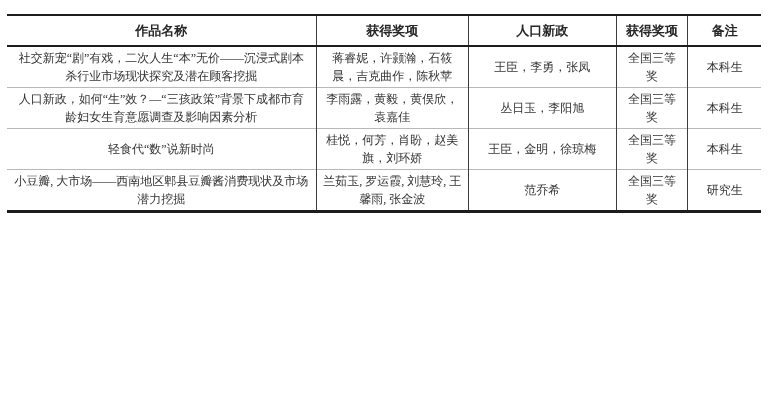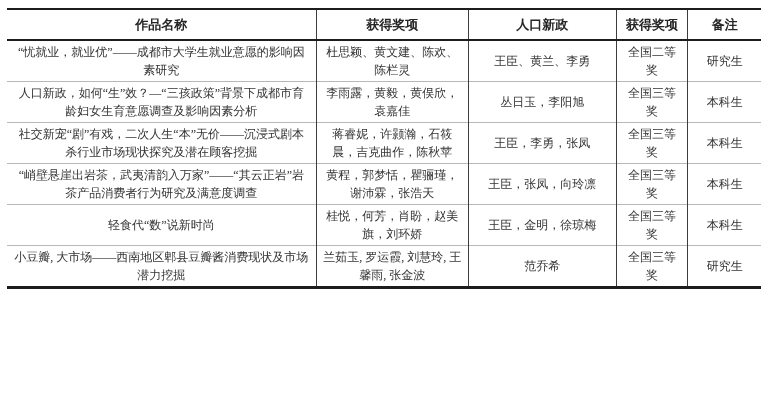--- a/index.html
+++ b/index.html
@@ -9,21 +9,21 @@
     width: 768px;
     height: 414px;
     overflow: hidden;
     font-family: "Liberation Serif", "DejaVu Serif", serif;
   }
   .page {
     width: 768px;
     height: 330px;
     background: #ffffff;
     box-sizing: border-box;
-    padding-top: 8px;
+    padding-top: 14px;
   }
   table.award-table {
     border-collapse: collapse;
     table-layout: fixed;
     width: 754px;
     margin-left: 7px;
     border-top: 2px solid #1c1c1c;
     border-bottom: 3px solid #1c1c1c;
     color: #2d2d2d;
   }
@@ -77,44 +77,30 @@
       <tr>
         <th>作品名称</th>
         <th>获得奖项</th>
         <th>人口新政</th>
         <th>获得奖项</th>
         <th>备注</th>
       </tr>
     </thead>
     <tbody>
       <tr>
-        <td>“忧就业，就业优”——成都市大学生就业意愿的影响因素研究</td>
-        <td>杜思颖、黄文建、陈欢、陈栏灵</td>
-        <td>王臣、黄兰、李勇</td>
-        <td>全国二等奖</td>
-        <td>研究生</td>
-      </tr>
-      <tr>
-        <td>人口新政，如何“生”效？—“三孩政策”背景下成都市育龄妇女生育意愿调查及影响因素分析</td>
-        <td>李雨露，黄毅，黄俣欣，袁嘉佳</td>
-        <td>丛日玉，李阳旭</td>
-        <td>全国三等奖</td>
-        <td>本科生</td>
-      </tr>
-      <tr>
         <td>社交新宠“剧”有戏，二次人生“本”无价——沉浸式剧本杀行业市场现状探究及潜在顾客挖掘</td>
         <td>蒋睿妮，许颢瀚，石筱晨，吉克曲作，陈秋苹</td>
         <td>王臣，李勇，张凤</td>
         <td>全国三等奖</td>
         <td>本科生</td>
       </tr>
       <tr>
-        <td>“峭壁悬崖出岩茶，武夷清韵入万家”——“其云正岩”岩茶产品消费者行为研究及满意度调查</td>
-        <td>黄程，郭梦恬，瞿骊瑾，谢沛霖，张浩天</td>
-        <td>王臣，张凤，向玲凛</td>
+        <td>人口新政，如何“生”效？—“三孩政策”背景下成都市育龄妇女生育意愿调查及影响因素分析</td>
+        <td>李雨露，黄毅，黄俣欣，袁嘉佳</td>
+        <td>丛日玉，李阳旭</td>
         <td>全国三等奖</td>
         <td>本科生</td>
       </tr>
       <tr>
         <td>轻食代“数”说新时尚</td>
         <td>桂悦，何芳，肖盼，赵美旗，刘环娇</td>
         <td>王臣，金明，徐琼梅</td>
         <td>全国三等奖</td>
         <td>本科生</td>
       </tr>

